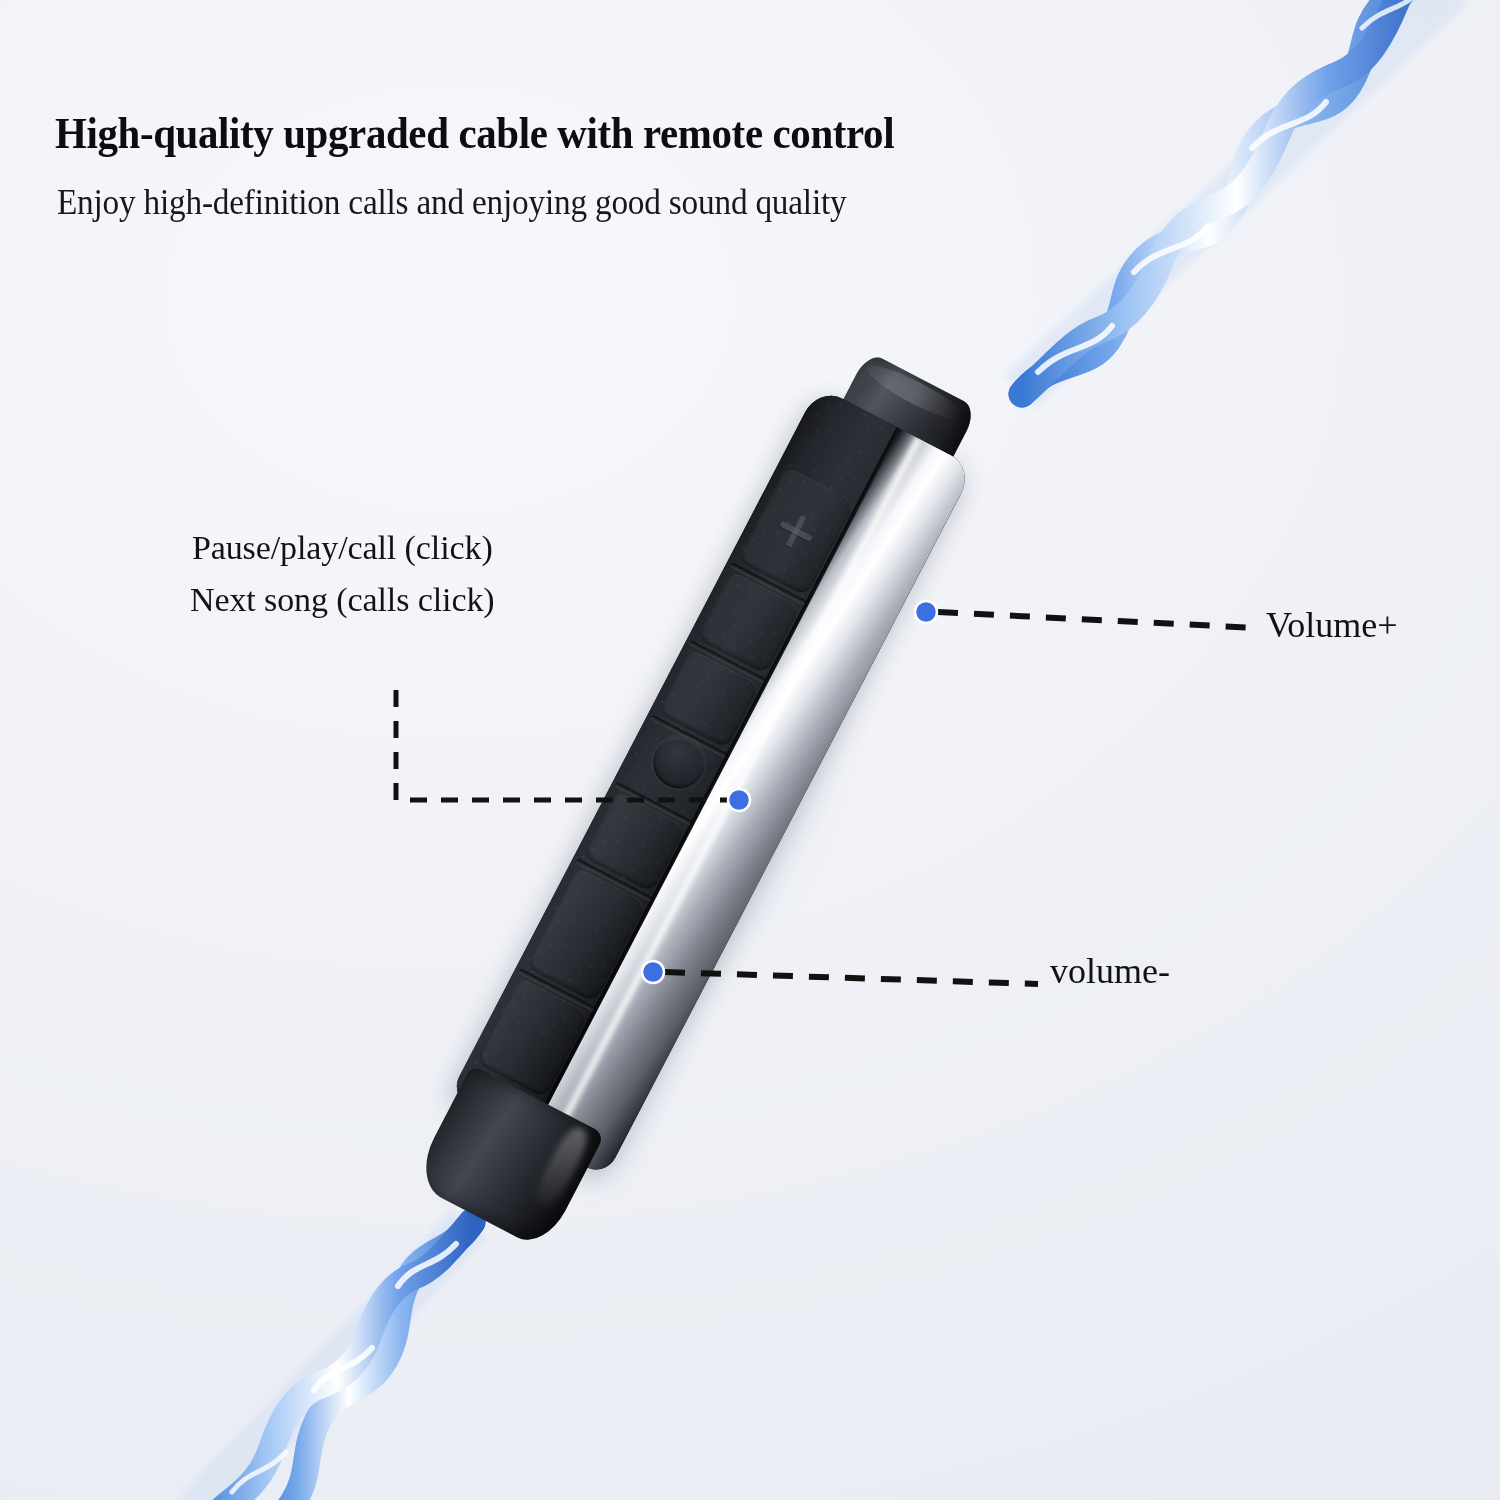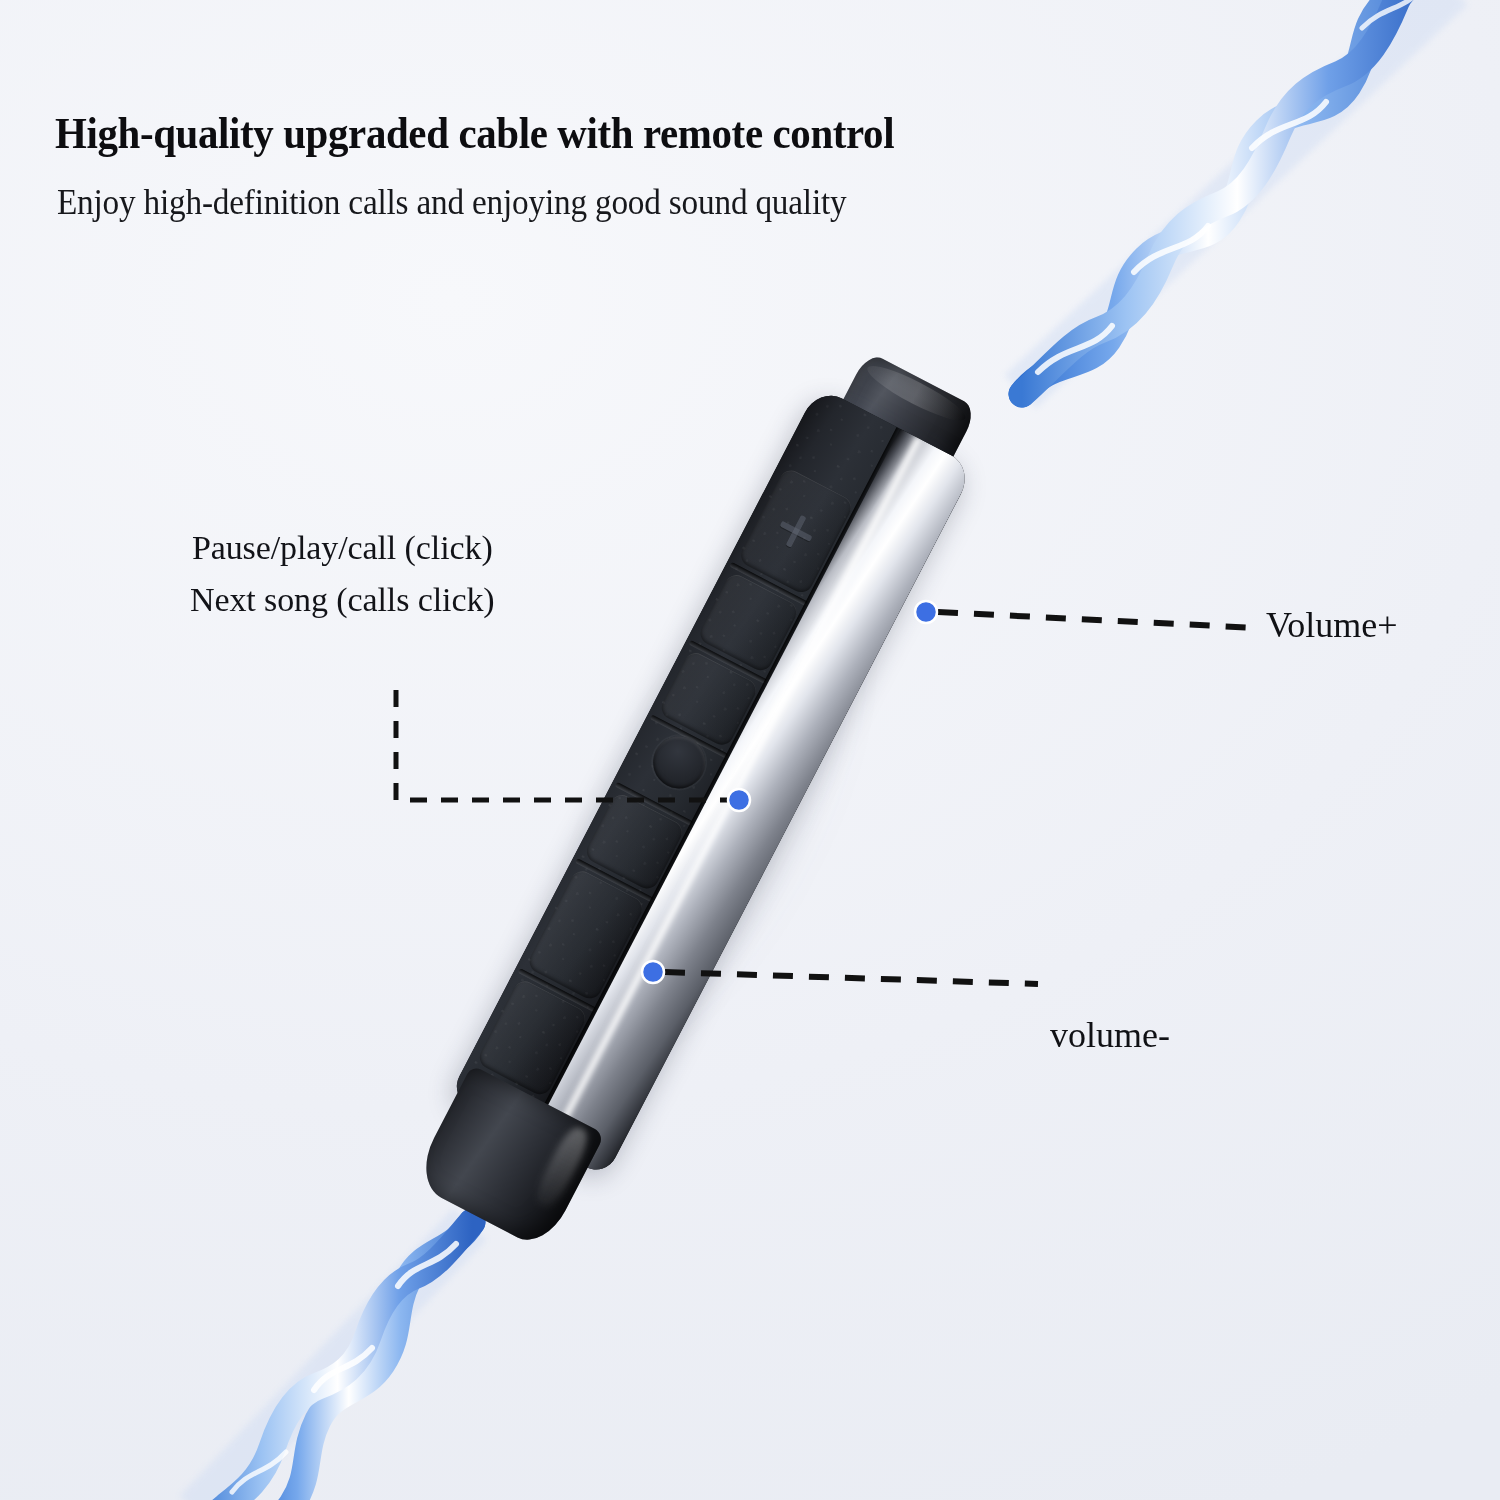--- a/index.html
+++ b/index.html
@@ -65,21 +65,21 @@
   }
   .instructions div { letter-spacing: -0.1px; }
 
   .callout-label {
     position: absolute;
     font-size: 36px;
     color: #101115;
     white-space: nowrap;
   }
   #label-volume-up   { left: 1266px; top: 604px; }
-  #label-volume-down { left: 1050px; top: 1014px; }
+  #label-volume-down { left: 1050px; top: 950px; }
 
   
   #annotations {
     position: absolute;
     inset: 0;
     width: 1500px;
     height: 1500px;
     pointer-events: none;
   }
 

